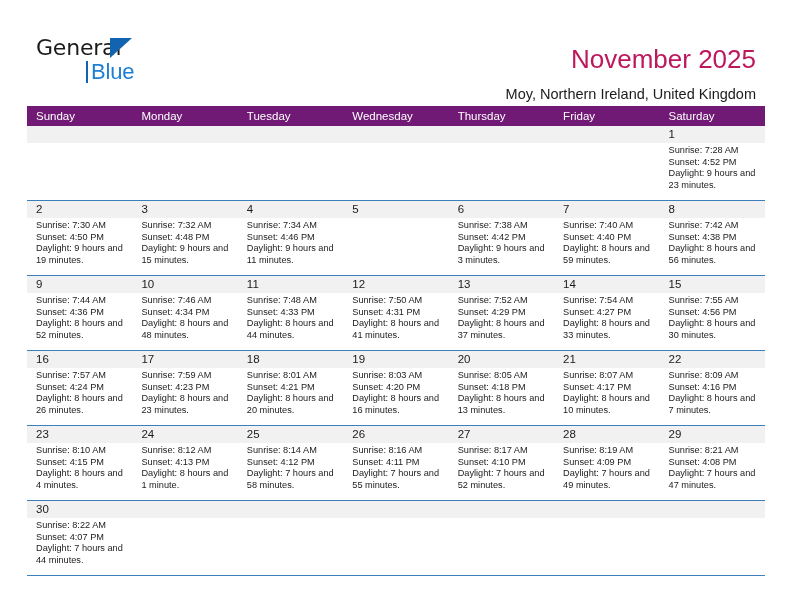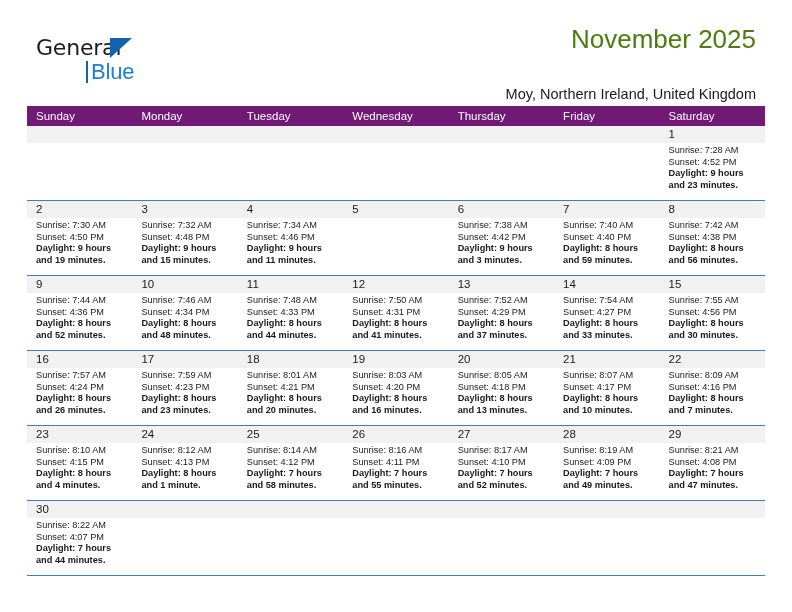--- a/index.html
+++ b/index.html
@@ -72,23 +72,23 @@
     left: 50px;
     top: 25px;
     width: 2px;
     height: 22px;
     background: #1263b0;
   }
 
   .title {
     position: absolute;
     right: 36px;
-    top: 24px;
+    top: 44px;
     font-size: 26px;
-    color: #4d7c0f;
+    color: #be185d;
     text-align: left;
     white-space: nowrap;
     line-height: 30px;
   }
   .subtitle {
     position: absolute;
     right: 36px;
     top: 78px;
     font-size: 14.5px;
     color: #1b1b1b;
@@ -149,21 +149,21 @@
     box-sizing: border-box;
   }
   .cell.empty .daynum { color: transparent; }
   .cell .info {
     padding: 2px 6px 0 9px;
     font-size: 9.2px;
     line-height: 11.6px;
     color: #1b1b1b;
   }
   .cell .info div { white-space: nowrap; }
-  .cell .info .dl { white-space: normal; font-weight: bold; }
+  .cell .info .dl { white-space: normal; }
 </style>
 </head>
 <body>
 
 <div class="page">
 
   <div class="header">
 
     <div class="logo">
       <span class="logo-general">General</span>

